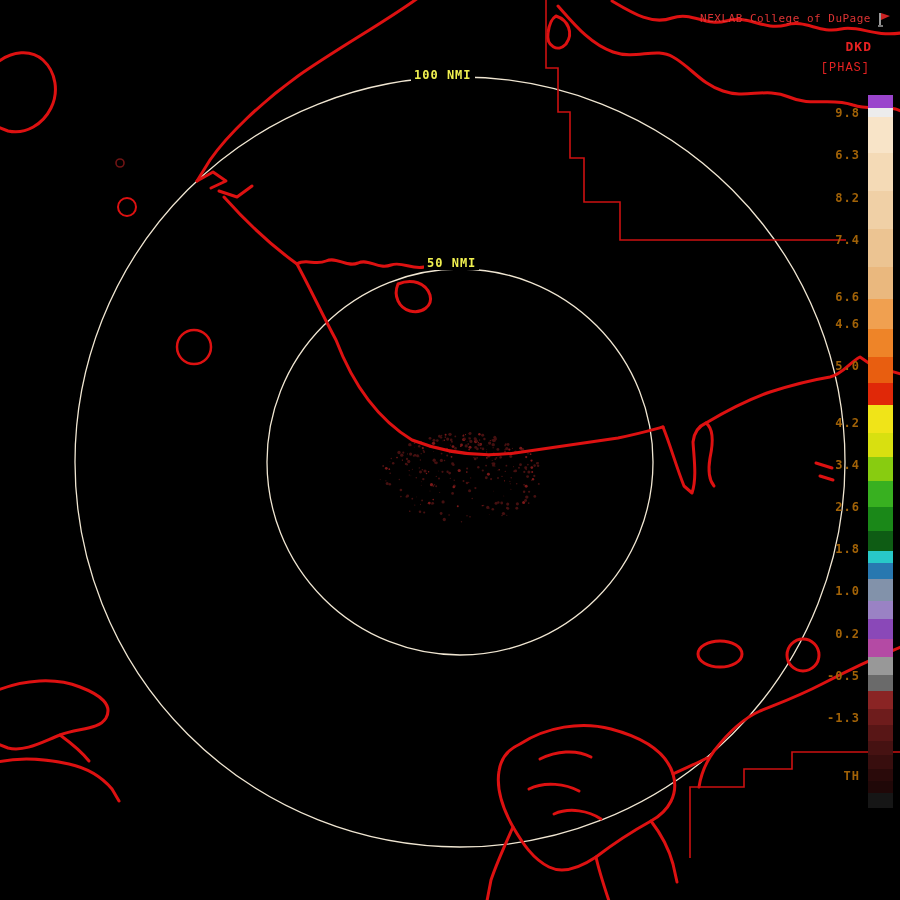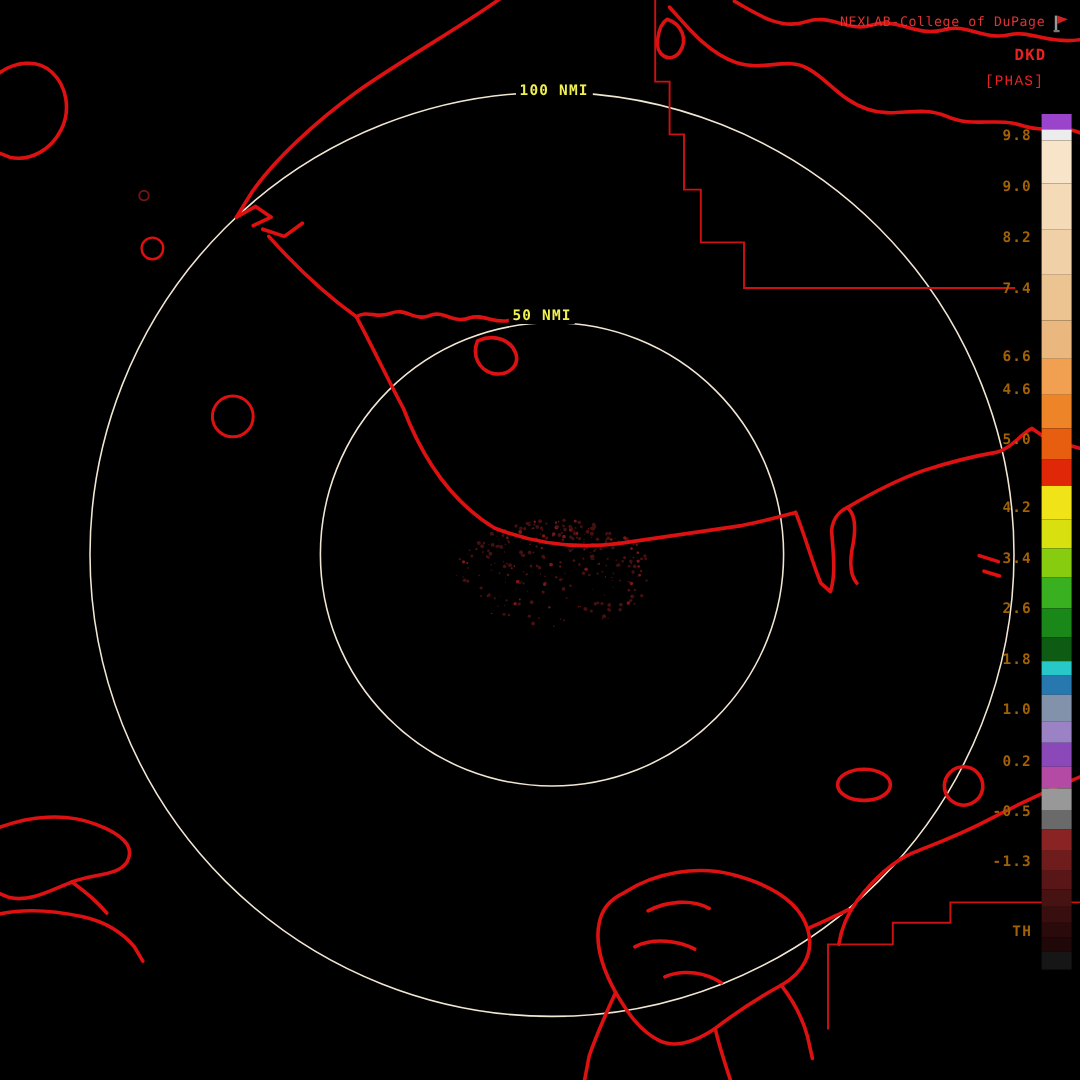--- a/index.html
+++ b/index.html
@@ -1,21 +1,21 @@
 <!DOCTYPE html>
 <html><head>
 <meta charset="utf-8">
 <style>
   html,body{margin:0;padding:0;background:#000;}
   #app{position:relative;width:900px;height:900px;background:#000;overflow:hidden;
        font-family:"DejaVu Sans Mono","Liberation Mono",monospace;}
   #map{position:absolute;left:0;top:0;}
   .ring-label{position:absolute;background:#000;color:#f0f050;font-size:12px;font-weight:bold;
               padding:0 3px;letter-spacing:1px;white-space:nowrap;}
-  #lbl100{left:430px;top:68px;}
+  #lbl100{left:411px;top:68px;}
   #lbl50{left:424px;top:256px;text-align:right;}
   #brandrow{position:absolute;top:0;right:8px;display:flex;gap:6px;margin-top:12px;}
   #brandrow .brand{color:#dd3333;font-size:11px;letter-spacing:0.5px;}
   #prod{position:absolute;top:39px;right:28px;color:#e62222;font-size:13px;font-weight:bold;letter-spacing:1px;}
   #units{position:absolute;top:61px;right:30px;color:#e62222;font-size:12px;letter-spacing:1px;font-family:Liberation Mono, monospace;}
   #colorbar{position:absolute;left:868px;top:95px;width:25px;height:713px;display:flex;flex-direction:column;}
   #colorbar div{width:100%;}
   .cb-tick{position:absolute;right:40px;color:#a16207;font-size:12px;font-weight:bold;
            letter-spacing:1px;white-space:nowrap;}
   #footer{position:absolute;left:172px;top:878px;color:#f0f050;font-size:14px;font-weight:bold;
@@ -418,21 +418,21 @@
       <div style="height: 16px; background: rgb(110, 28, 28);"></div>
       <div style="height: 16px; background: rgb(88, 22, 22);"></div>
       <div style="height: 14px; background: rgb(70, 18, 18);"></div>
       <div style="height: 14px; background: rgb(56, 14, 14);"></div>
       <div style="height: 12px; background: rgb(42, 10, 10);"></div>
       <div style="height: 12px; background: rgb(32, 8, 8);"></div>
       <div style="height: 15px; background: rgb(22, 22, 22);"></div>
     </div>
   <div id="ticks">
       <div class="cb-tick" style="top: 106px;">9.8</div>
-      <div class="cb-tick" style="top: 148px;">9.0</div>
+      <div class="cb-tick" style="top: 148px;">6.3</div>
       <div class="cb-tick" style="top: 191px;">8.2</div>
       <div class="cb-tick" style="top: 233px;">7.4</div>
       <div class="cb-tick" style="top: 290px; margin-left: 14px;">6.6</div>
       <div class="cb-tick" style="top: 317px;">4.6</div>
       <div class="cb-tick" style="top: 359px;">5.0</div>
       <div class="cb-tick" style="top: 416px;">4.2</div>
       <div class="cb-tick" style="top: 458px;">3.4</div>
       <div class="cb-tick" style="top: 500px;">2.6</div>
       <div class="cb-tick" style="top: 542px;">1.8</div>
       <div class="cb-tick" style="top: 584px;">1.0</div>

